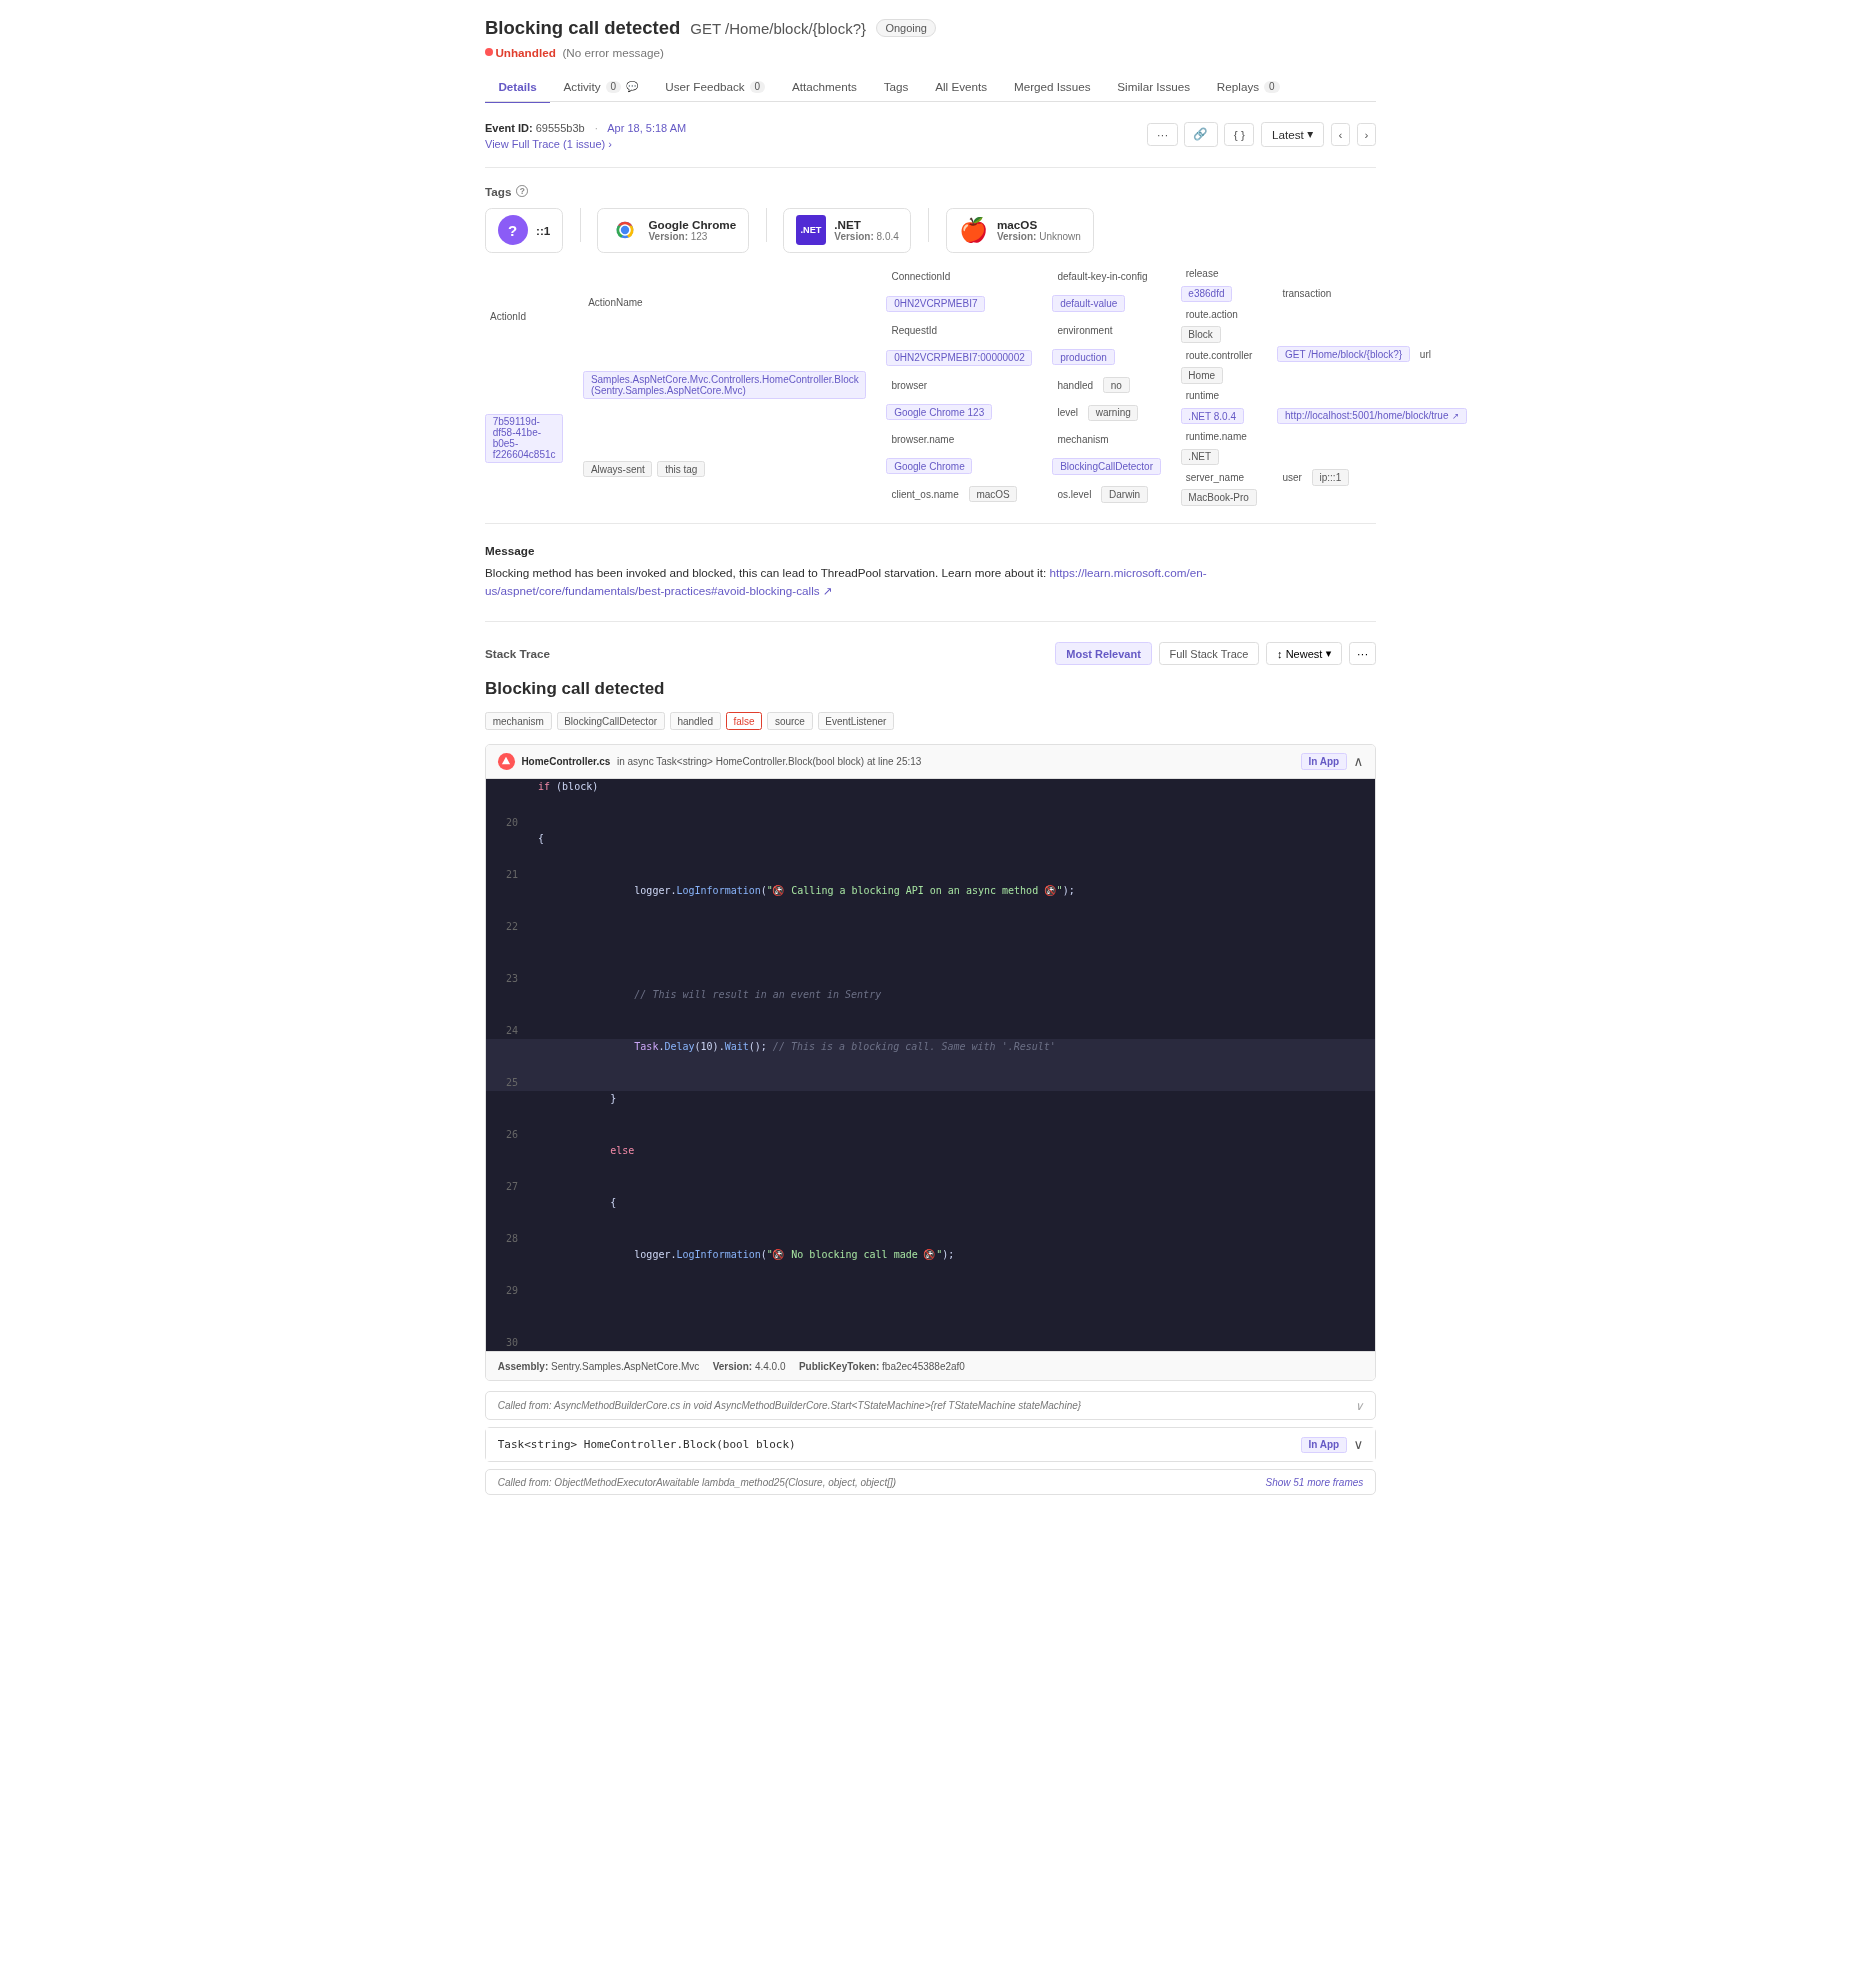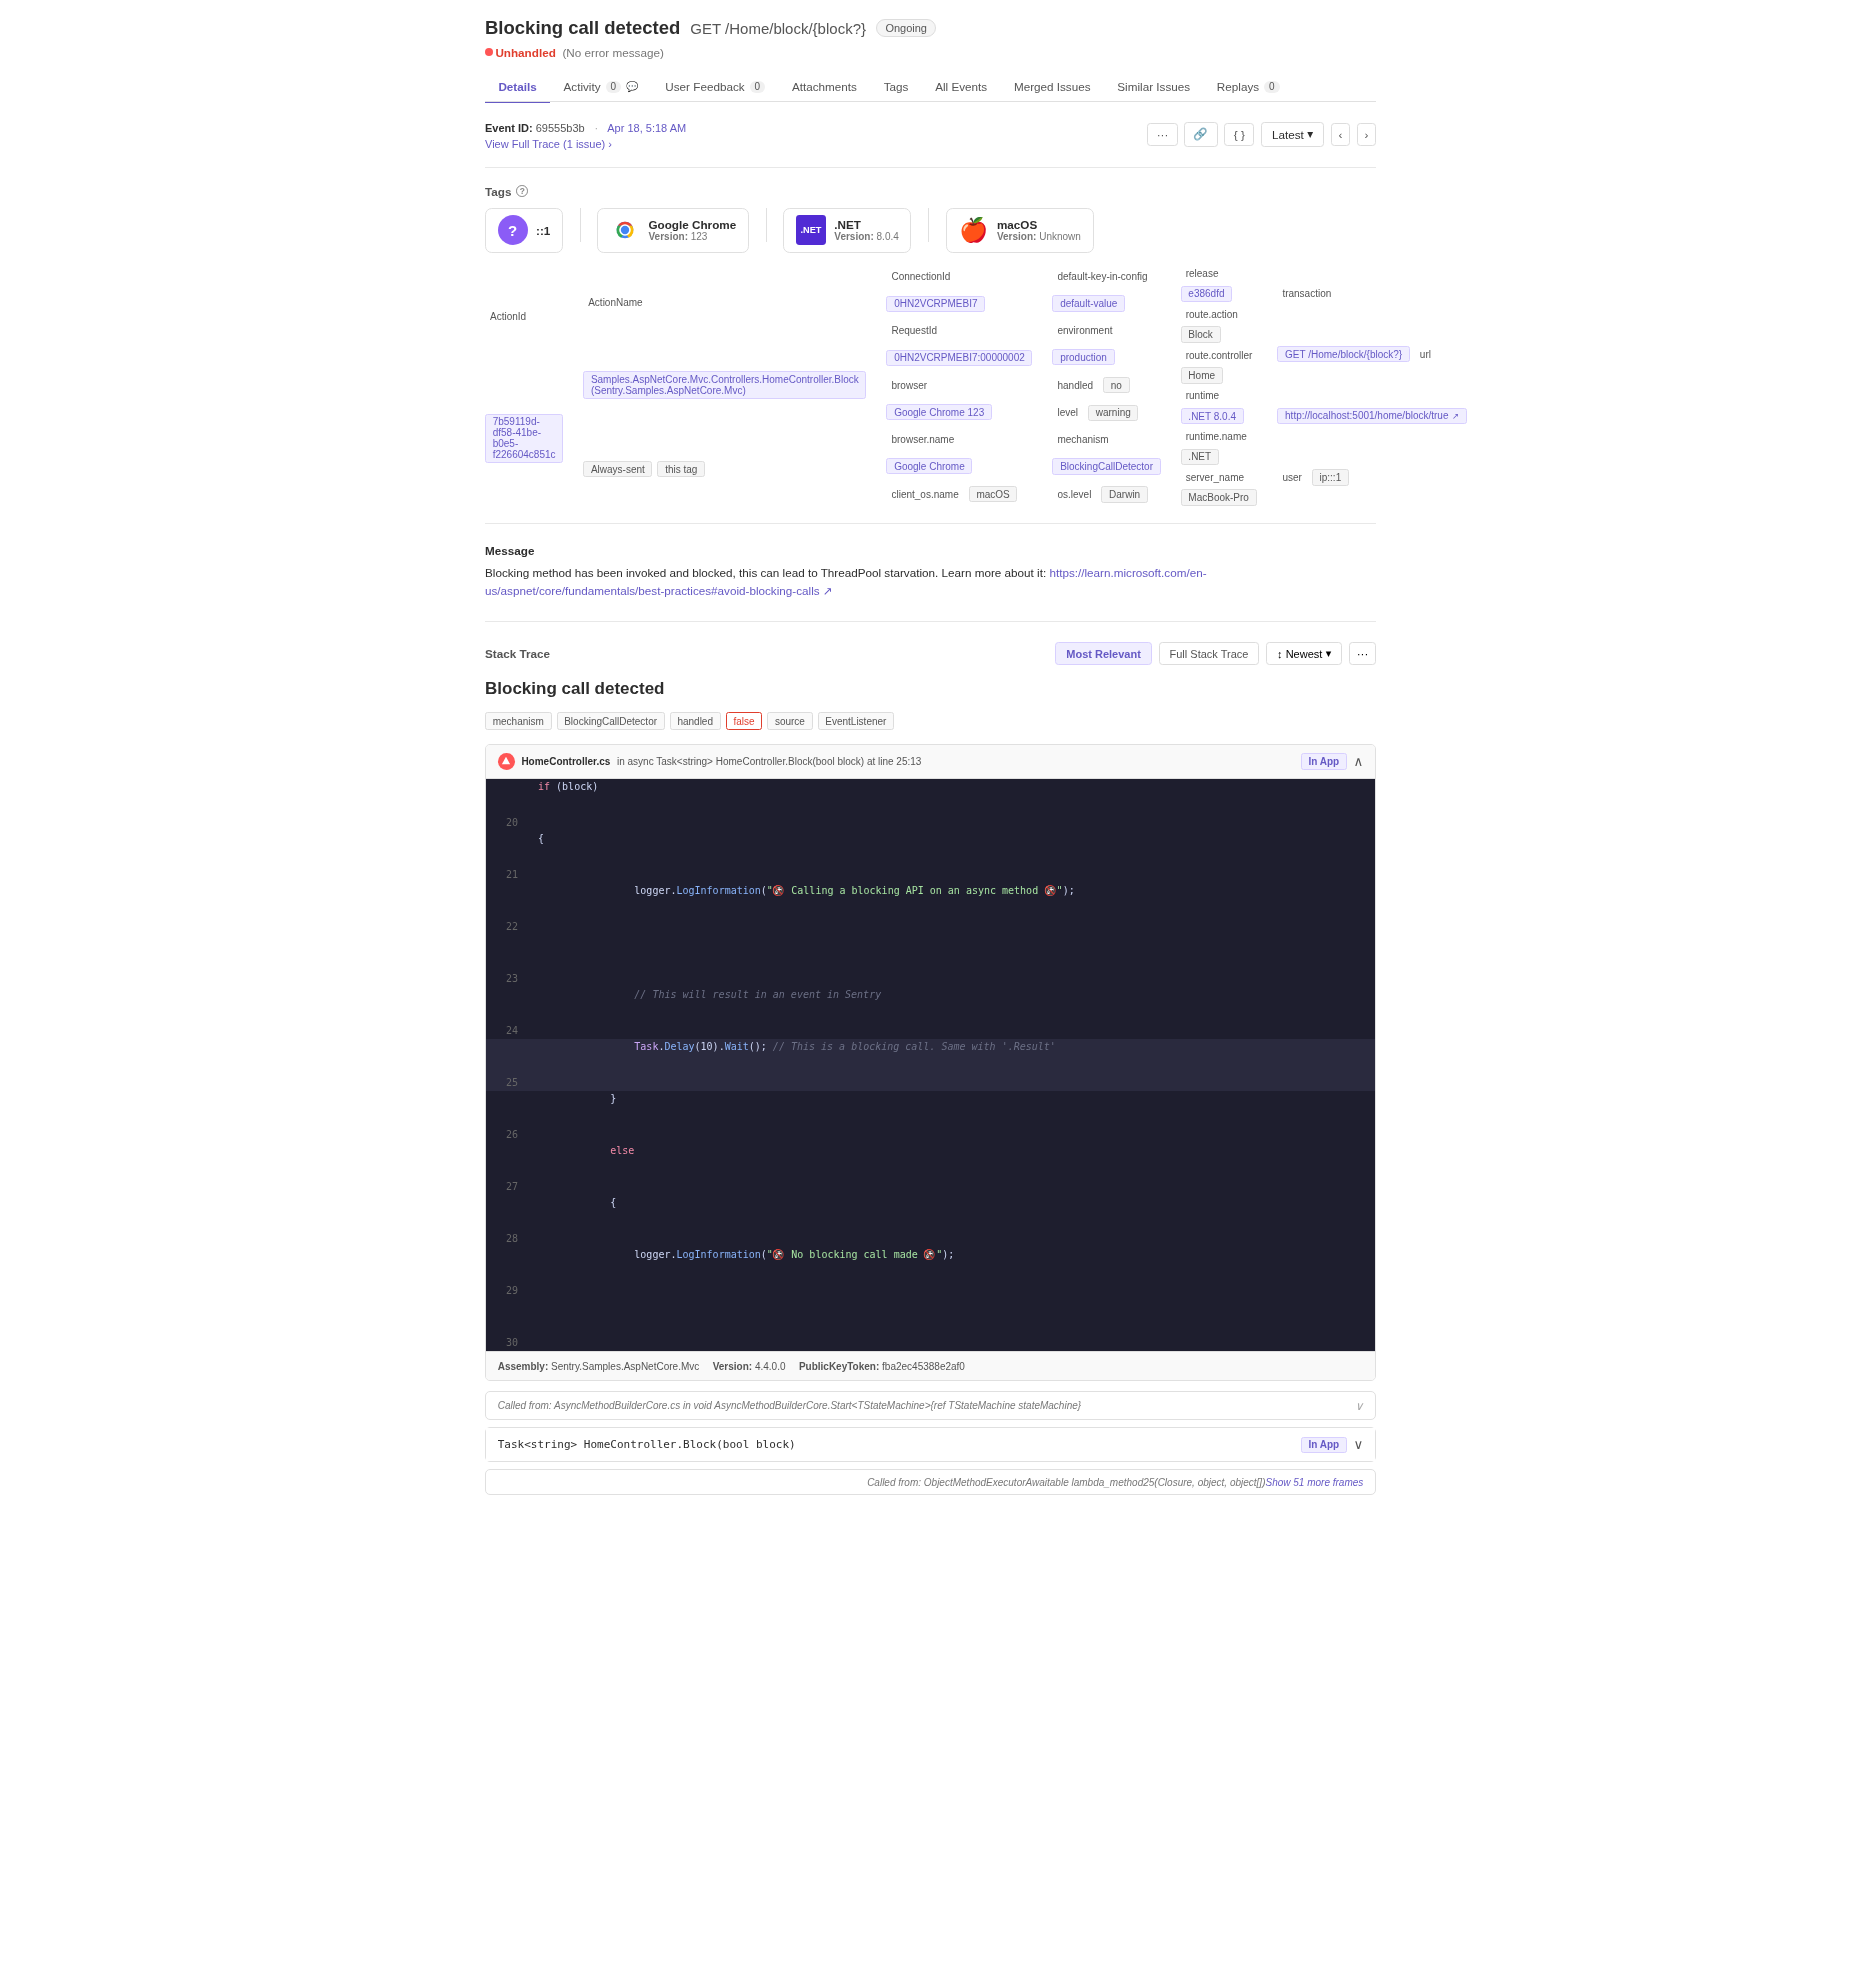--- a/index.html
+++ b/index.html
@@ -113,21 +113,21 @@
     
     .called-from { border: 0.8px solid #e0e0e0; border-radius: 5px; margin-bottom: 6.7px; }
     .called-from-header { display: flex; justify-content: space-between; align-items: center; padding: 6.7px 11.7px; font-size: 10px; color: #777; font-style: italic; cursor: pointer; }
     .called-from-header .expand-icon { font-size: 11.7px; color: #aaa; }
 
     
     .frame-collapsed { border: 0.8px solid #e0e0e0; border-radius: 5px; margin-bottom: 6.7px; }
     .frame-collapsed-header { display: flex; justify-content: space-between; align-items: center; padding: 8.4px 11.7px; background: #fff; font-size: 11px; cursor: pointer; }
     .frame-name { font-family: 'Monaco', 'Menlo', monospace; font-size: 11px; color: #2d2d2d; }
 
-    .more-frames { border: 0.8px solid #e0e0e0; border-radius: 5px; padding: 6.7px 11.7px; font-size: 10px; color: #777; font-style: italic; display: flex; justify-content: flex-end; align-items: center; }
+    .more-frames { border: 0.8px solid #e0e0e0; border-radius: 5px; padding: 6.7px 11.7px; font-size: 10px; color: #777; font-style: italic; display: flex; justify-content: space-between; align-items: center; }
     .show-more { color: #6559c5; cursor: pointer; }
 
     
     .divider { border: none; border-top: 0.8px solid #e8e8e8; margin: 17px 0; }
   </style>
 </head>
 <body>
 
 <div class="page">
 

